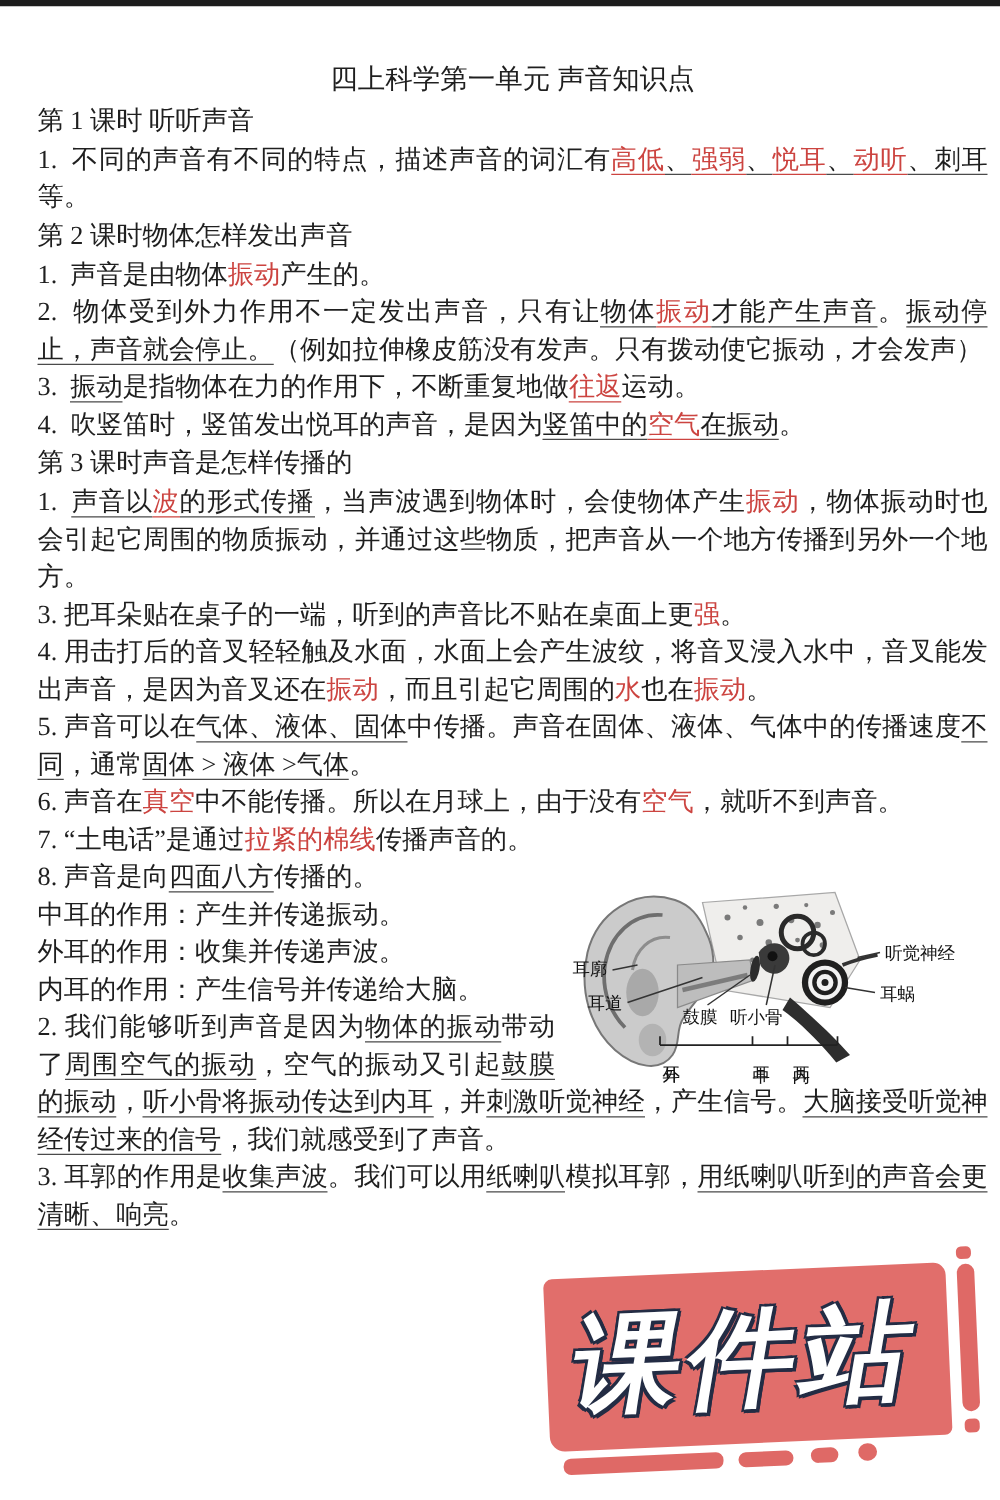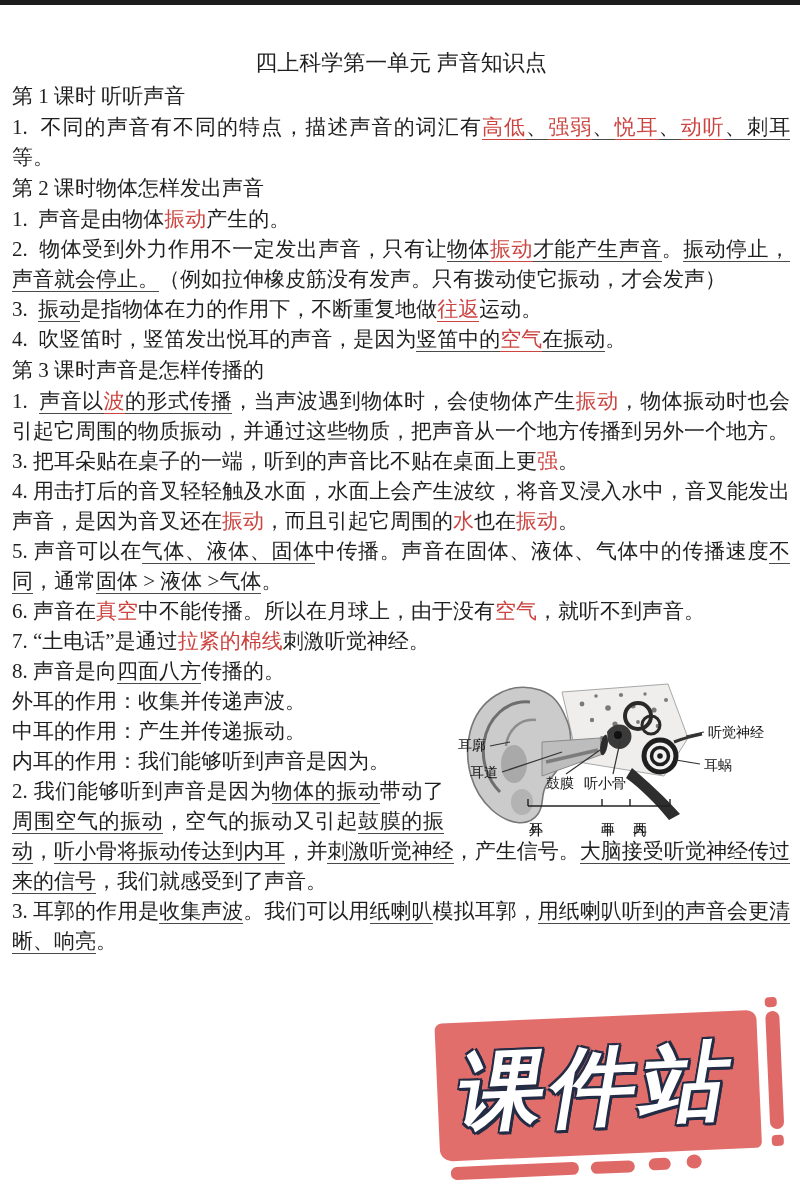--- a/index.html
+++ b/index.html
@@ -15,21 +15,21 @@
     background:#ffffff;
     overflow:hidden;
     font-family:"Liberation Serif","DejaVu Serif",serif;
     color:var(--ink);
     box-sizing:border-box;
   }
   .top-border{position:absolute;left:0;top:0;width:800px;height:5px;background:#1c1c1c;}
   .doc{
     position:absolute;left:0;top:0;width:800px;height:1200px;
     box-sizing:border-box;
-    padding:46px 10px 0 12px;
+    padding:46px 10px 0 30px;
     font-size:21px;line-height:30px;
   }
   .title{ text-align:center; line-height:34px; font-size:22px;}
   .heading{ text-align:left; line-height:32px;}
   .p{ margin:0; text-align:justify;}
   .p span,.title span,.heading span{white-space:pre-wrap;}
   span.r{color:var(--red);}
   span.u{border-bottom:1.5px solid #4a4a4a;}
   span.ru{color:var(--red);border-bottom:1.5px solid var(--red);font-family:Liberation Serif, serif;}
 
@@ -100,21 +100,21 @@
         <div class="p"><span>1.  声音是由物体</span><span class="r">振动</span><span>产生的。</span></div>
         <div class="p"><span>2.  物体受到外力作用不一定发出声音，只有让</span><span class="u">物体</span><span class="ru">振动</span><span class="u">才能产生声音</span><span>。</span><span class="u">振动停止，声音就会停止。</span><span>（例如拉伸橡皮筋没有发声。只有拨动使它振动，才会发声）</span></div>
         <div class="p"><span>3.  </span><span class="u">振动</span><span>是指物体在力的作用下，不断重复地做</span><span class="ru">往返</span><span>运动。</span></div>
         <div class="p"><span>4.  吹竖笛时，竖笛发出悦耳的声音，是因为</span><span class="u">竖笛中的</span><span class="ru">空气</span><span class="u">在振动</span><span>。</span></div>
         <div class="heading"><span>第 3 课时声音是怎样传播的</span></div>
         <div class="p"><span>1.  </span><span class="u">声音以</span><span class="ru">波</span><span class="u">的形式传播</span><span>，当声波遇到物体时，会使物体产生</span><span class="r">振动</span><span>，物体振动时也会引起它周围的物质振动，并通过这些物质，把声音从一个地方传播到另外一个地方。</span></div>
         <div class="p"><span>3. 把耳朵贴在桌子的一端，听到的声音比不贴在桌面上更</span><span class="r">强</span><span>。</span></div>
         <div class="p"><span>4. 用击打后的音叉轻轻触及水面，水面上会产生波纹，将音叉浸入水中，音叉能发出声音，是因为音叉还在</span><span class="r">振动</span><span>，而且引起它周围的</span><span class="r">水</span><span>也在</span><span class="r">振动</span><span>。</span></div>
         <div class="p"><span>5. 声音可以在</span><span class="u">气体、液体、固体</span><span>中传播。声音在固体、液体、气体中的传播速度</span><span class="u">不同</span><span>，通常</span><span class="u">固体 &gt; 液体 &gt;气体</span><span>。</span></div>
         <div class="p"><span>6. 声音在</span><span class="r">真空</span><span>中不能传播。所以在月球上，由于没有</span><span class="r">空气</span><span>，就听不到声音。</span></div>
-        <div class="p"><span>7. “土电话”是通过</span><span class="r">拉紧的棉线</span><span>刺激听觉神经。</span></div>
+        <div class="p"><span>7. “土电话”是通过</span><span class="r">拉紧的棉线</span><span>传播声音的。</span></div>
         <div class="p"><span>8. 声音是向</span><span class="u">四面八方</span><span>传播的。</span></div>
       </div>
 
     <div class="diagram-float">
       <svg width="335" height="178" viewBox="0 0 335 178" xmlns="http://www.w3.org/2000/svg">
 
         <g>
           <path d="M112,12 L218,4 L238,58 L214,96 L128,82 Z" fill="#efeeec" stroke="#a8a8a8" stroke-width="1"></path>
           <g fill="#7a7a7a">
             <circle cx="132" cy="24" r="2.4"></circle>
@@ -192,23 +192,23 @@
           <path d="M180,126 L180,119"></path>
           <path d="M220,126 L220,119"></path>
         </g>
         <text class="dgm-label vtext" x="86" y="132">外耳</text>
         <text class="dgm-label vtext" x="158" y="132">中耳</text>
         <text class="dgm-label vtext" x="190" y="132">内耳</text>
       </svg>
     </div>
 
     <div id="flow-b">
+        <div class="p"><span>中耳的作用：产生并传递振动。</span></div>
         <div class="p"><span>外耳的作用：收集并传递声波。</span></div>
-        <div class="p"><span>中耳的作用：产生并传递振动。</span></div>
-        <div class="p"><span>内耳的作用：我们能够听到声音是因为。</span></div>
+        <div class="p"><span>内耳的作用：产生信号并传递给大脑。</span></div>
         <div class="p"><span>2. 我们能够听到声音是因为</span><span class="u">物体的振动</span><span>带动了</span><span class="u">周围空气的振动</span><span>，空气的振动又引起</span><span class="u">鼓膜的振动</span><span>，</span><span class="u">听小骨将振动传达到内耳</span><span>，并</span><span class="u">刺激听觉神经</span><span>，产生信号。</span><span class="u">大脑接受听觉神经传过来的信号</span><span>，我们就感受到了声音。</span></div>
         <div class="p"><span>3. 耳郭的作用是</span><span class="u">收集声波</span><span>。我们可以用</span><span class="u">纸喇叭</span><span>模拟耳郭，</span><span class="u">用纸喇叭听到的声音会更清晰、响亮</span><span>。</span></div>
         <div class="p"></div>
       </div>
   </div>
 
   <div class="stamp">
     <div class="stamp-body"></div>
     <div class="stamp-bar-right"></div>
     <div class="stamp-chip chip1"></div>

